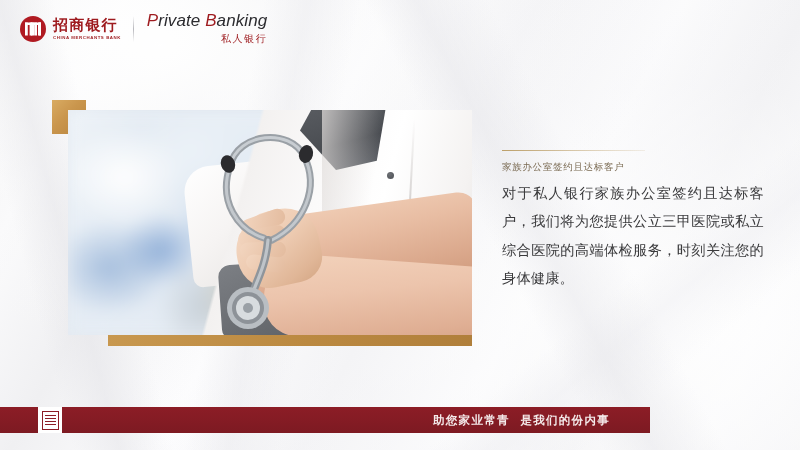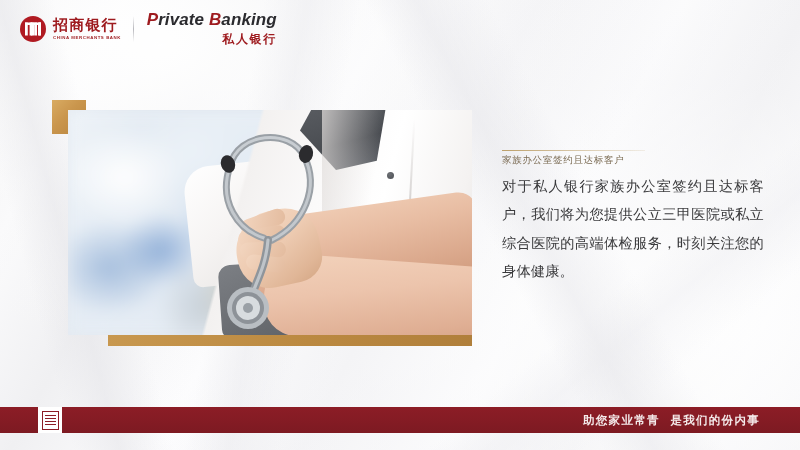--- a/index.html
+++ b/index.html
@@ -66,29 +66,29 @@
     letter-spacing: 0.55px; margin-top: 3px;
     transform: scaleX(1.02); transform-origin: left;
   }
   .hdr-sep {
     width: 1px; height: 26px;
     background: linear-gradient(to bottom, rgba(160,160,165,0), #b8b8bd, rgba(160,160,165,0));
     margin: 0 13px;
   }
   .pb-block { display: flex; flex-direction: column; align-items: flex-end; }
   .pb-en {
-    font-size: 17px; font-weight: 700; font-style: italic;
+    font-size: 17px; font-weight: 400; font-style: italic;
     color: #2b2b2f; letter-spacing: 0.1px; line-height: 1;
     white-space: nowrap;
     text-align: right;
   }
   .pb-en .hl { color: #9E1B1F; }
   .pb-cn {
-    font-size: 12px; color: #9E1B1F; letter-spacing: 1.6px;
-    margin-top: 3px; font-weight: 700;
+    font-size: 10px; color: #9E1B1F; letter-spacing: 1.6px;
+    margin-top: 3px; font-weight: 400;
     font-family: "DejaVu Sans", "Liberation Sans", sans-serif;
   }
 
   
   .gold-square {
     position: absolute; left: 52px; top: 100px;
     width: 34px; height: 34px;
     background: linear-gradient(135deg, #d9ab62 0%, #c9954c 45%, #b8853f 100%);
     z-index: 2;
   }
@@ -229,35 +229,35 @@
     font-size: 26px; font-weight: 700; color: #A87B32;
     letter-spacing: 2px; line-height: 1.1;
     font-family: "DejaVu Sans", "Liberation Sans", sans-serif;
   }
   .divider {
     margin-top: 14px;
     width: 143px; height: 1px;
     background: linear-gradient(to right, #bda06a, rgba(189,160,106,0.15));
   }
   .subtitle {
-    margin-top: 3px;
+    margin-top: 10px;
     font-size: 9.5px; color: #7a6a52; letter-spacing: 0.7px;
     font-family: "DejaVu Sans", "Liberation Sans", sans-serif;
   }
   .body-text {
     margin-top: 5px;
     font-size: 14.2px; line-height: 2.0; color: #3a3a3c;
     letter-spacing: 0.2px; text-align: justify;
     font-family: "DejaVu Sans", "Liberation Sans", sans-serif;
   }
 
   
   .footer {
     position: absolute; left: 0; top: 407px;
-    width: 800px; height: 26px; z-index: 6;
+    width: 650px; height: 26px; z-index: 6;
     display: flex; align-items: stretch;
   }
   .f-left  { width: 38px; background: linear-gradient(to bottom, #8c1d26, #7d1a22); }
   .f-emblem-wrap {
     width: 24px; background: #ffffff;
     display: flex; align-items: center; justify-content: center;
   }
   .f-emblem {
     width: 17px; height: 19px;
     border: 1.2px solid #8c1d26;

